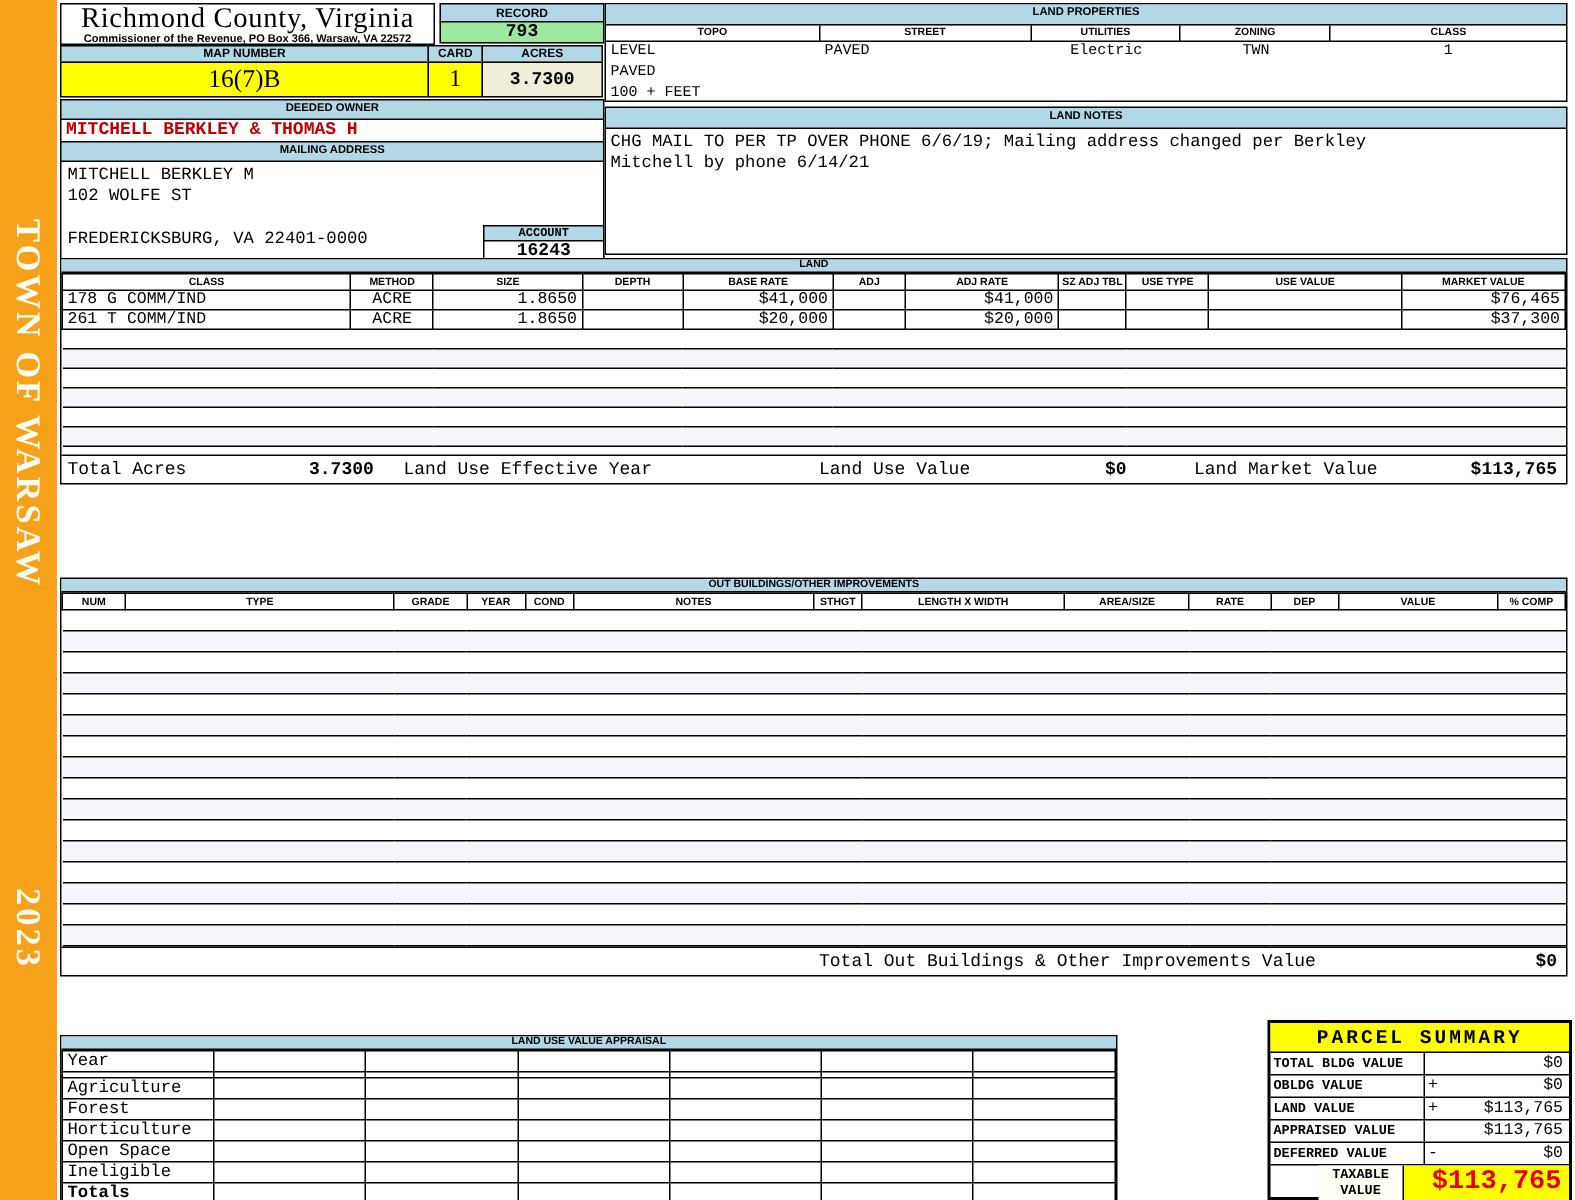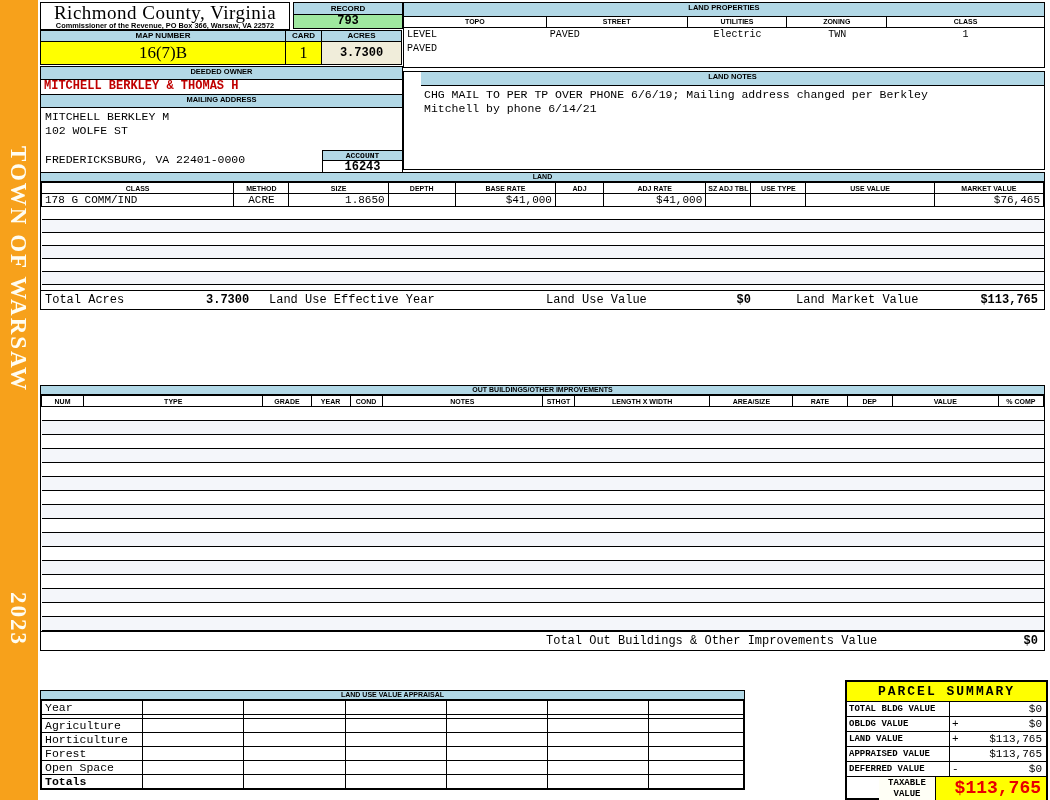--- a/index.html
+++ b/index.html
@@ -63,21 +63,21 @@
   #deeded-owner-val { height:14px; border-left:1px solid #000; border-right:1px solid #000; background:#fff;
     color:#C00000; font-weight:bold; font-size:12px; line-height:13px; padding-left:3px; }
   #mailing-body { position:relative; height:70px; border:1px solid #000; border-top:none; background:#fff; font-size:11.5px; line-height:14px; }
   #mailing-body .addr { position:absolute; left:4px; }
   #addr-0 { top:2px; } #addr-1 { top:16px; } #addr-3 { top:45px; }
   #account-box { position:absolute; right:-1px; top:42px; width:81px;margin-left:11px; }
   #account-hdr { height:11px; font-size:8px; line-height:9px; }
   #account-val { height:15px; margin-top:-1px; border:1px solid #000; background:#fff; text-align:center; font-weight:bold; font-size:12px; line-height:13px; }
 
   
-  #land-notes { position:absolute; left:403px; top:71px; width:642px; height:99px; border:1px solid #000; background:#fff;padding-left:17px; }
+  #land-notes { position:absolute; left:403px; top:71px; width:642px; height:99px; border:1px solid #000; background:#fff; }
   #land-notes .bar { border:none; border-bottom:1px solid #000; }
   #land-notes-body { padding:2px 3px; font-size:11.5px; line-height:14px; }
 
   
   .section { position:absolute; left:40px; width:1005px; border:1px solid #000; background:#fff; }
   .section .bar { border:none; border-bottom:1px solid #000; height:9px; font-size:7px; line-height:8px; }
   table { width:100%; border-collapse:collapse; table-layout:fixed; }
   th { border:1px solid #000; background:#fff; font-size:7px; font-weight:bold; height:11px; padding:0; overflow:hidden; }
   td { padding:0 3px; overflow:hidden; white-space:nowrap; }
   .datarow td { border:1px solid #000; height:13px; font-family:"Liberation Mono","DejaVu Sans Mono",monospace; font-size:11px; }
@@ -166,20 +166,23 @@
   <div class="lp-row">
     <div class="lp-c1 l">LEVEL</div>
     <div class="lp-c2 l">PAVED</div>
     <div class="lp-c3 c">Electric</div>
     <div class="lp-c4 c">TWN</div>
     <div class="lp-c5 c">1</div>
   </div>
   <div class="lp-row">
     <div class="lp-c1 l">PAVED</div>
   </div>
+  <div class="lp-row">
+    <div class="lp-c1 l">100 + FEET</div>
+  </div>
 </div>
 
 <div id="owner-block">
   <div class="bar">DEEDED OWNER</div>
   <div id="deeded-owner-val" class="mono">MITCHELL BERKLEY &amp; THOMAS H</div>
   <div class="bar">MAILING ADDRESS</div>
   <div id="mailing-body" class="mono">
     <div id="addr-0" class="addr">MITCHELL BERKLEY M</div>
     <div id="addr-1" class="addr">102 WOLFE ST</div>
     <div id="addr-3" class="addr">FREDERICKSBURG, VA 22401-0000</div>
@@ -235,20 +238,33 @@
         <td class="ctr">ACRE</td>
         <td class="num">1.8650</td>
         <td></td>
         <td class="num">$41,000</td>
         <td></td>
         <td class="num">$41,000</td>
         <td></td>
         <td></td>
         <td class="num"></td>
         <td class="num">$76,465</td>
+      </tr>
+      <tr class="datarow">
+        <td>261 T COMM/IND</td>
+        <td class="ctr">ACRE</td>
+        <td class="num">1.8650</td>
+        <td></td>
+        <td class="num">$20,000</td>
+        <td></td>
+        <td class="num">$20,000</td>
+        <td></td>
+        <td></td>
+        <td class="num"></td>
+        <td class="num">$37,300</td>
       </tr>
     <tr class="empty-row">
           <td colspan="11"></td>
         </tr>
         <tr class="empty-row alt">
           <td colspan="11"></td>
         </tr>
         <tr class="empty-row">
           <td colspan="11"></td>
         </tr>
@@ -401,39 +417,48 @@
       <tr>
         <td class="lbl">Agriculture</td>
         <td></td>
           <td></td>
           <td></td>
           <td></td>
           <td></td>
           <td></td>
       </tr>
       <tr>
+        <td class="lbl">Forest</td>
+        <td></td>
+          <td></td>
+          <td></td>
+          <td></td>
+          <td></td>
+          <td></td>
+      </tr>
+      <tr>
         <td class="lbl">Horticulture</td>
         <td></td>
           <td></td>
           <td></td>
           <td></td>
           <td></td>
           <td></td>
       </tr>
       <tr>
-        <td class="lbl">Forest</td>
-        <td></td>
-          <td></td>
-          <td></td>
-          <td></td>
-          <td></td>
-          <td></td>
-      </tr>
-      <tr>
         <td class="lbl">Open Space</td>
+        <td></td>
+          <td></td>
+          <td></td>
+          <td></td>
+          <td></td>
+          <td></td>
+      </tr>
+      <tr>
+        <td class="lbl">Ineligible</td>
         <td></td>
           <td></td>
           <td></td>
           <td></td>
           <td></td>
           <td></td>
       </tr>
       <tr class="totals">
         <td class="lbl">Totals</td>
         <td></td>

